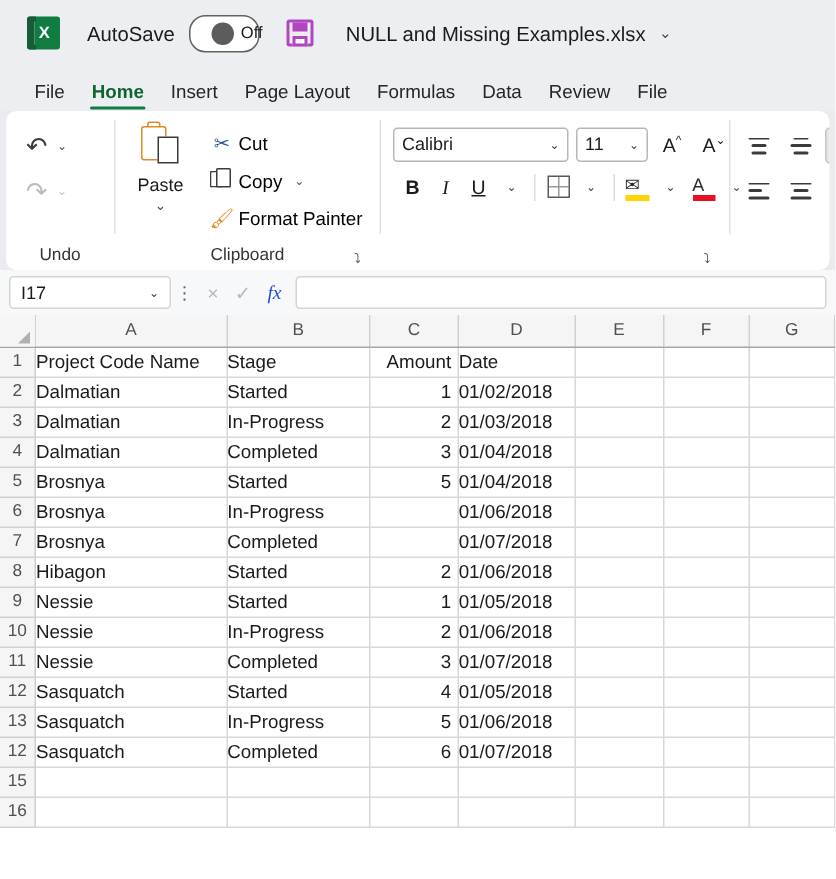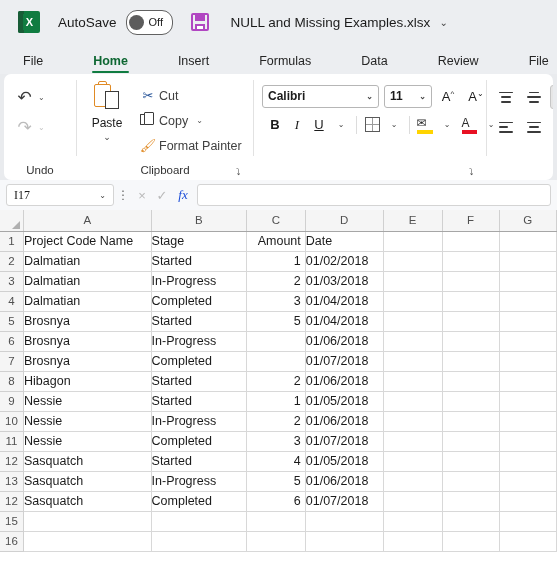--- a/index.html
+++ b/index.html
@@ -67,21 +67,21 @@
     color: #1b1b1b;
   }
   .toggle {
     margin-left: 9px;
     width: 47px; height: 25px;
     border-radius: 11px;
     border: 1px solid #616161;
     background: #ffffff;
     display: flex;
     align-items: center;
-    padding: 0 2px;
+    padding: 0 14px;
     flex: 0 0 47px;
   }
   .toggle .knob {
     width: 15px; height: 15px;
     border-radius: 50%;
     background: #5c5c5c;
     flex: 0 0 15px;
   }
   .toggle .tlabel {
     font-size: 11px;
@@ -123,21 +123,20 @@
   }
 
   
   .tabbar {
     height: 30px;
     background: #eceef1;
     display: flex;
     align-items: flex-end;
     padding-left: 14px;
     flex: 0 0 30px;
-    gap: 32px;
   }
   .tab {
     font-size: 12.5px;
     color: #252525;
     padding: 0 9px 6px 9px;
     position: relative;
     white-space: nowrap;
   }
   .tab.active {
     color: #0e6632;
@@ -230,21 +229,21 @@
     width: 14px; height: 18px;
     border: 1.6px solid #3b3b3b;
     background: #fff;
   }
   .paste-txt { font-size: 12px; color: #1b1b1b; margin-top: 1px; }
   .paste-chev { font-size: 9px; color: #444; margin-top: 2px; }
 
   .clip-items { display: flex; flex-direction: column; padding-top: 5px; }
   .clip-item { display: flex; align-items: center; height: 25px; }
   .clip-item .ci { width: 22px; text-align: center; font-size: 13px; }
-  .clip-item .cl { font-size: 12.5px; color: #404040; }
+  .clip-item .cl { font-size: 12.5px; color: #000000; }
 
   .scissors { color: #2b579a; font-size: 13px; }
   .copy-ico { width: 16px; height: 15px; position: relative; display:inline-block; }
   .copy-ico .c1 {
     position: absolute; left: 0; top: 2px; width: 8px; height: 11px;
     border: 1.4px solid #3b3b3b; border-right: none; border-radius: 1px 0 0 1px;
   }
   .copy-ico .c2 {
     position: absolute; left: 4px; top: 0; width: 10px; height: 13px;
     border: 1.4px solid #3b3b3b; background: #fff; border-radius: 1px;
@@ -256,21 +255,20 @@
   .font-row1 { display: flex; align-items: center; padding: 6px 0 0 8px; }
   .combo {
     height: 23px;
     border: 1px solid #b6b6b6;
     border-radius: 3px;
     background: #fff;
     display: flex; align-items: center;
     padding: 0 5px;
     font-size: 12px;
     color: #1b1b1b;
-    font-weight: bold;
   }
   .combo.name { width: 117px; }
   .combo.size { width: 48px; margin-left: 5px; }
   .combo .cv { flex: 1; white-space: nowrap; overflow: hidden; }
   .combo .cch { font-size: 8px; color: #444; }
   .aa-btn {
     width: 24px; height: 24px;
     display: flex; align-items: center; justify-content: center;
     font-size: 13px; color: #1b1b1b;
     margin-left: 4px;
@@ -327,21 +325,20 @@
   }
   .namebox {
     width: 108px; height: 22px;
     background: #ffffff;
     border: 1px solid #d4d4d4;
     border-radius: 3px;
     display: flex; align-items: center;
     padding: 0 7px;
     font-size: 12px;
     color: #1b1b1b;
-    font-family: Liberation Serif, serif;
   }
   .namebox .nv { flex: 1; }
   .namebox .nch { font-size: 8px; color: #444; }
   .fb-dots { width: 18px; text-align: center; font-size: 12px; color: #666; }
   .fb-btn { width: 20px; text-align: center; font-size: 13px; color: #b9b9b9; }
   .fb-fx { width: 22px; text-align: center; font-size: 13px; color: #1d4ed8; font-style: italic; font-family: "Liberation Serif", serif; }
   .fb-input {
     flex: 1; height: 22px;
     background: #ffffff;
     border: 1px solid #d4d4d4;
@@ -440,20 +437,21 @@
       <div class="label"></div>
     </div>
     <div class="doc-title">NULL and Missing Examples.xlsx</div>
     <div class="title-chev">⌄</div>
   </div>
 
   <div class="tabbar">
     <div class="tab">File</div>
     <div class="tab active">Home</div>
     <div class="tab">Insert</div>
+    <div class="tab">Page Layout</div>
     <div class="tab">Formulas</div>
     <div class="tab">Data</div>
     <div class="tab">Review</div>
     <div class="tab">File</div>
   </div>
 
   <div class="ribbon">
 
     <div class="grp undo-grp">
       <div class="content">

